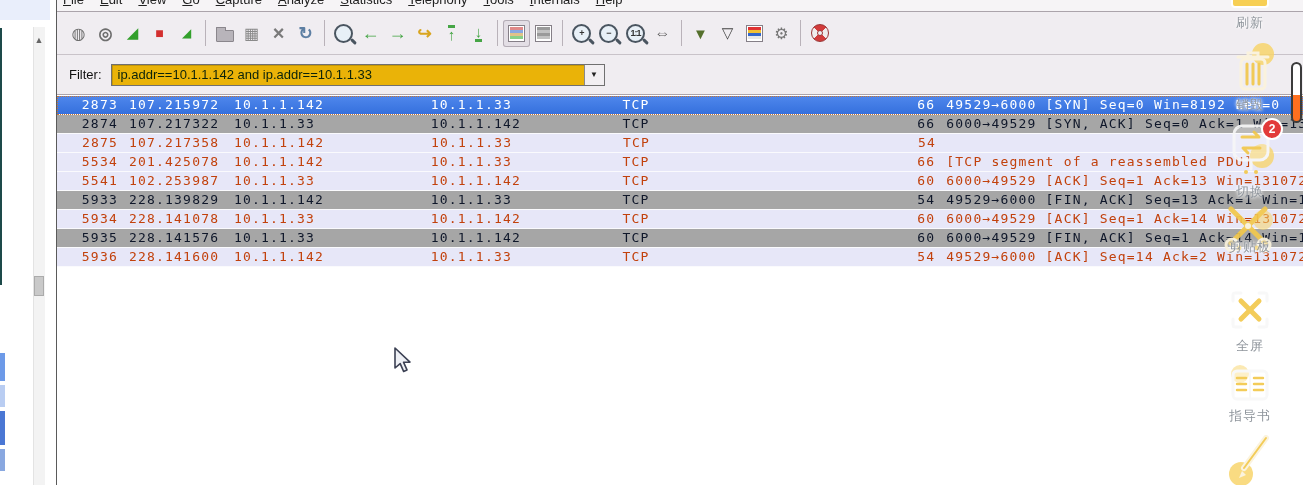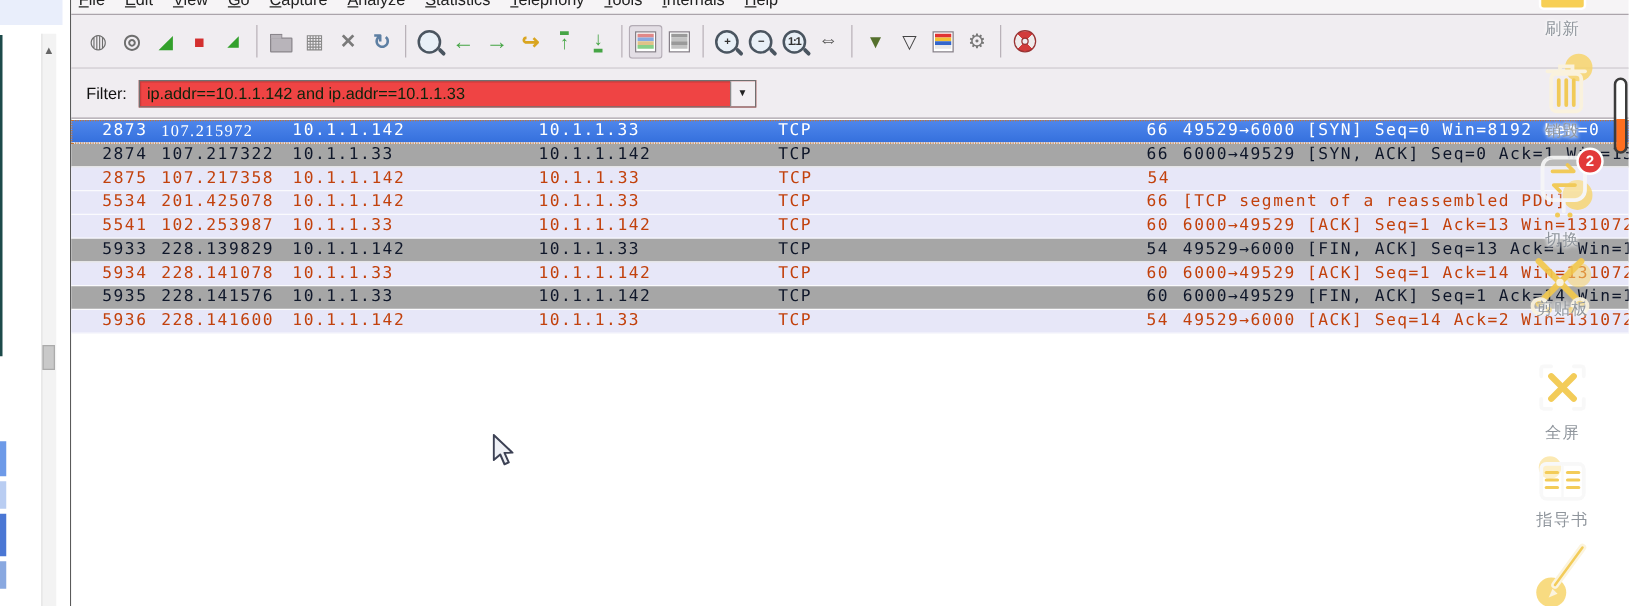--- a/index.html
+++ b/index.html
@@ -36,21 +36,21 @@
   .stripes{width:17px;height:17px;border:1px solid #857f87;background:#fff;display:flex;flex-direction:column;justify-content:space-evenly;box-sizing:border-box;padding:1px;}
   .stripes i{display:block;height:2.5px;width:100%;}
   .folder{width:18px;height:12px;background:#b8b4ba;border:1px solid #8a868c;border-radius:1px;position:relative;margin-top:5px;box-sizing:border-box;}
   .folder::before{content:"";position:absolute;top:-4px;left:-1px;width:8px;height:3px;background:#b8b4ba;border:1px solid #8a868c;border-bottom:none;border-radius:1px 1px 0 0;}
   .lifering{width:18px;height:18px;border-radius:50%;border:1px solid #993333;position:relative;box-sizing:border-box;
     background:conic-gradient(#d23b3b 0 45deg,#efecec 45deg 135deg,#d23b3b 135deg 225deg,#efecec 225deg 315deg,#d23b3b 315deg);}
   .lifering::after{content:"";position:absolute;inset:5px;border-radius:50%;background:#f0edf1;border:1px solid #993333;}
 
   .filterbar{height:40px;background:#f0edf1;border-bottom:1px solid #aba4ab;display:flex;align-items:center;box-sizing:border-box;}
   .filter-label{margin-left:12px;font-size:13px;color:#111;}
-  .filter-box{margin-left:9px;width:494px;height:22px;border:1px solid #707070;background:#ef4444;display:flex;align-items:stretch;box-sizing:border-box;box-shadow:inset 1px 1px 0 rgba(0,0,0,.15);}
+  .filter-box{margin-left:9px;width:494px;height:22px;border:1px solid #707070;background:#eab308;display:flex;align-items:stretch;box-sizing:border-box;box-shadow:inset 1px 1px 0 rgba(0,0,0,.15);}
   .filter-input{flex:1;border:none;outline:none;background:transparent;font-family:"Liberation Sans",sans-serif;font-size:13px;color:#0b230b;padding:0 6px;}
   .filter-drop{width:19px;background:#f2eff2;border-left:1px solid #8a8a8a;display:flex;align-items:center;justify-content:center;font-size:8px;color:#222;cursor:default;}
   .filter-actions{display:flex;align-items:center;margin-left:14px;gap:18px;}
   .f-action{font-size:13px;color:#1a1a1a;}
   .f-action.disabled{color:#9d9d9d;}
 
   
   .packet-area{position:absolute;left:0;top:96px;right:0;bottom:0;background:#fff;}
   .grid-header{display:flex;height:24px;box-sizing:border-box;}
   .hcell{box-sizing:border-box;border-right:1px solid #9e9e9e;border-bottom:1px solid #9e9e9e;border-top:1px solid #cfcfcf;
@@ -219,21 +219,21 @@
       <input class="filter-input" readonly="" value="ip.addr==10.1.1.142 and ip.addr==10.1.1.33" style="">
       <div class="filter-drop">
         <span>▼</span>
       </div>
     </div>
   </div>
   <div class="packet-area">
     <div class="grid-body">
         <div class="prow selected">
           <div class="pcell r" style="width: 68px;">2873</div>
-          <div class="pcell" style="padding-left: 4px; width: 105px; font-family: Liberation Serif, serif;">107.215972</div>
+          <div class="pcell" style="padding-left: 4px; width: 105px;">107.215972</div>
           <div class="pcell" style="padding-left: 4px; width: 197px;">10.1.1.142</div>
           <div class="pcell" style="padding-left: 4px; width: 192px;">10.1.1.33</div>
           <div class="pcell" style="padding-left: 4px; width: 264px;">TCP</div>
           <div class="pcell r" style="width: 60px;">66</div>
           <div class="pcell" style="padding-left: 4px; width: 361px;">49529→6000 [SYN] Seq=0 Win=8192 Len=0</div>
         </div>
         <div class="prow gray">
           <div class="pcell r" style="width: 68px;">2874</div>
           <div class="pcell" style="padding-left: 4px; width: 105px;">107.217322</div>
           <div class="pcell" style="padding-left: 4px; width: 197px;">10.1.1.33</div>

